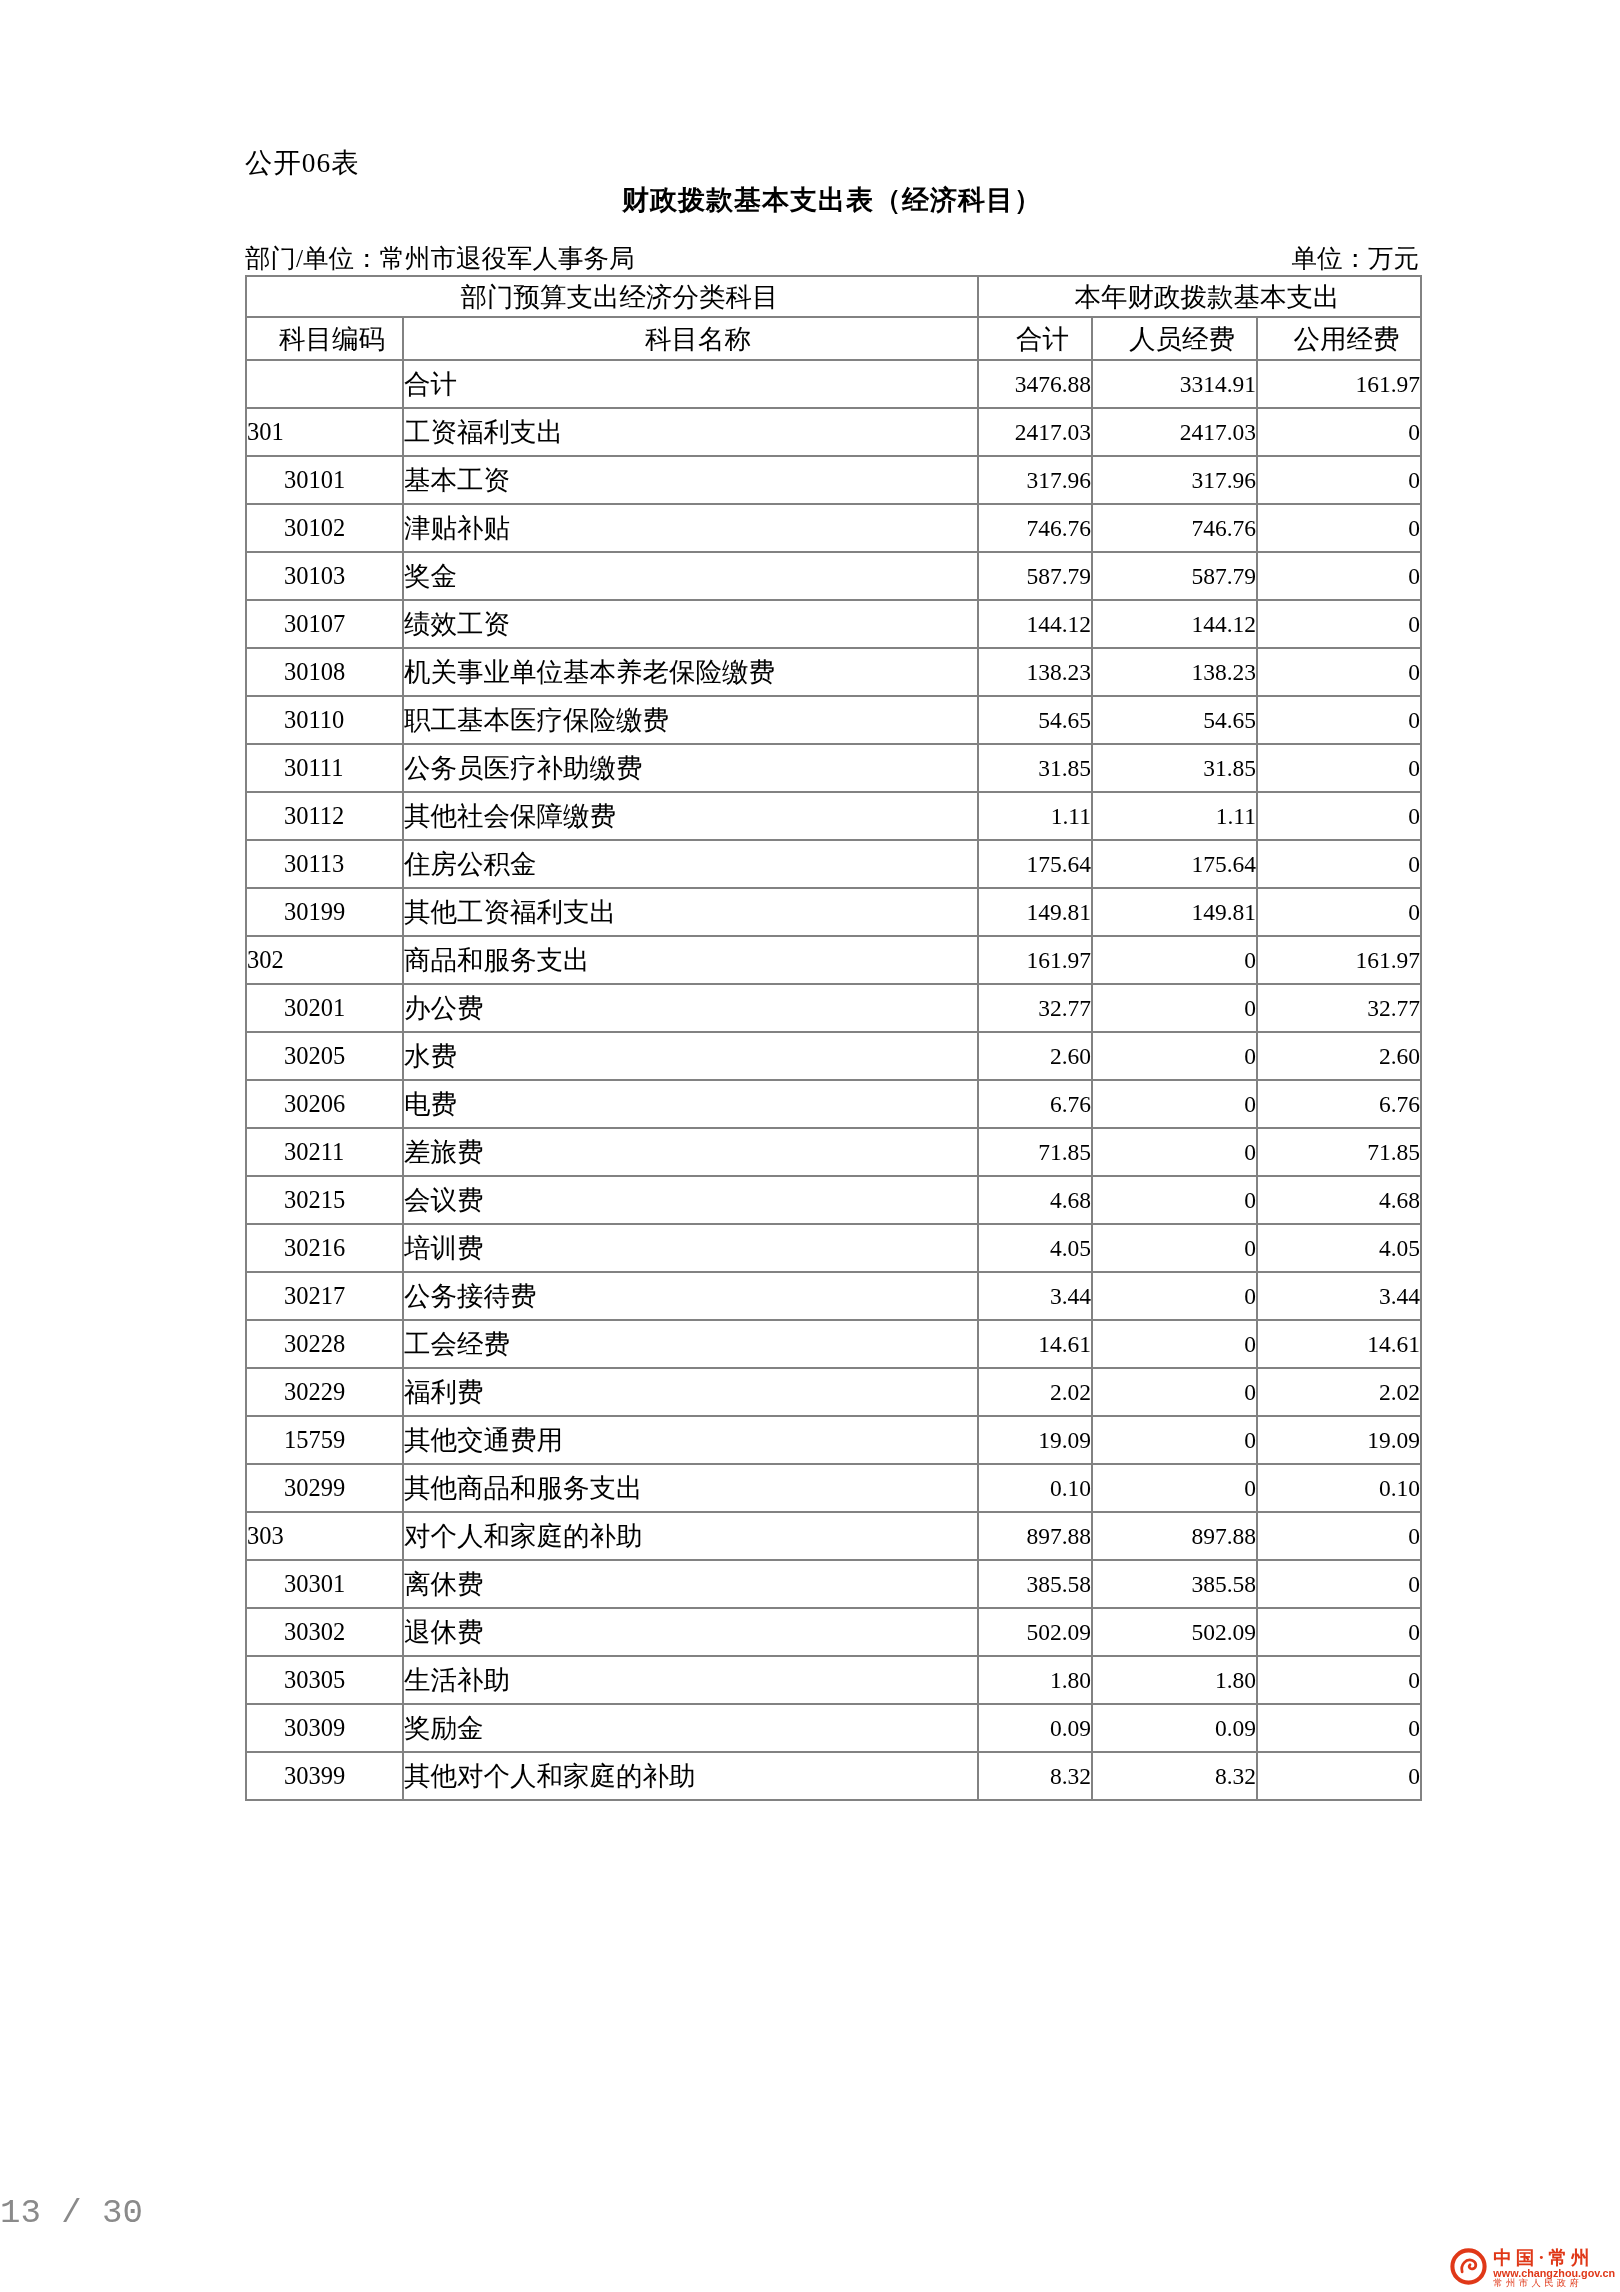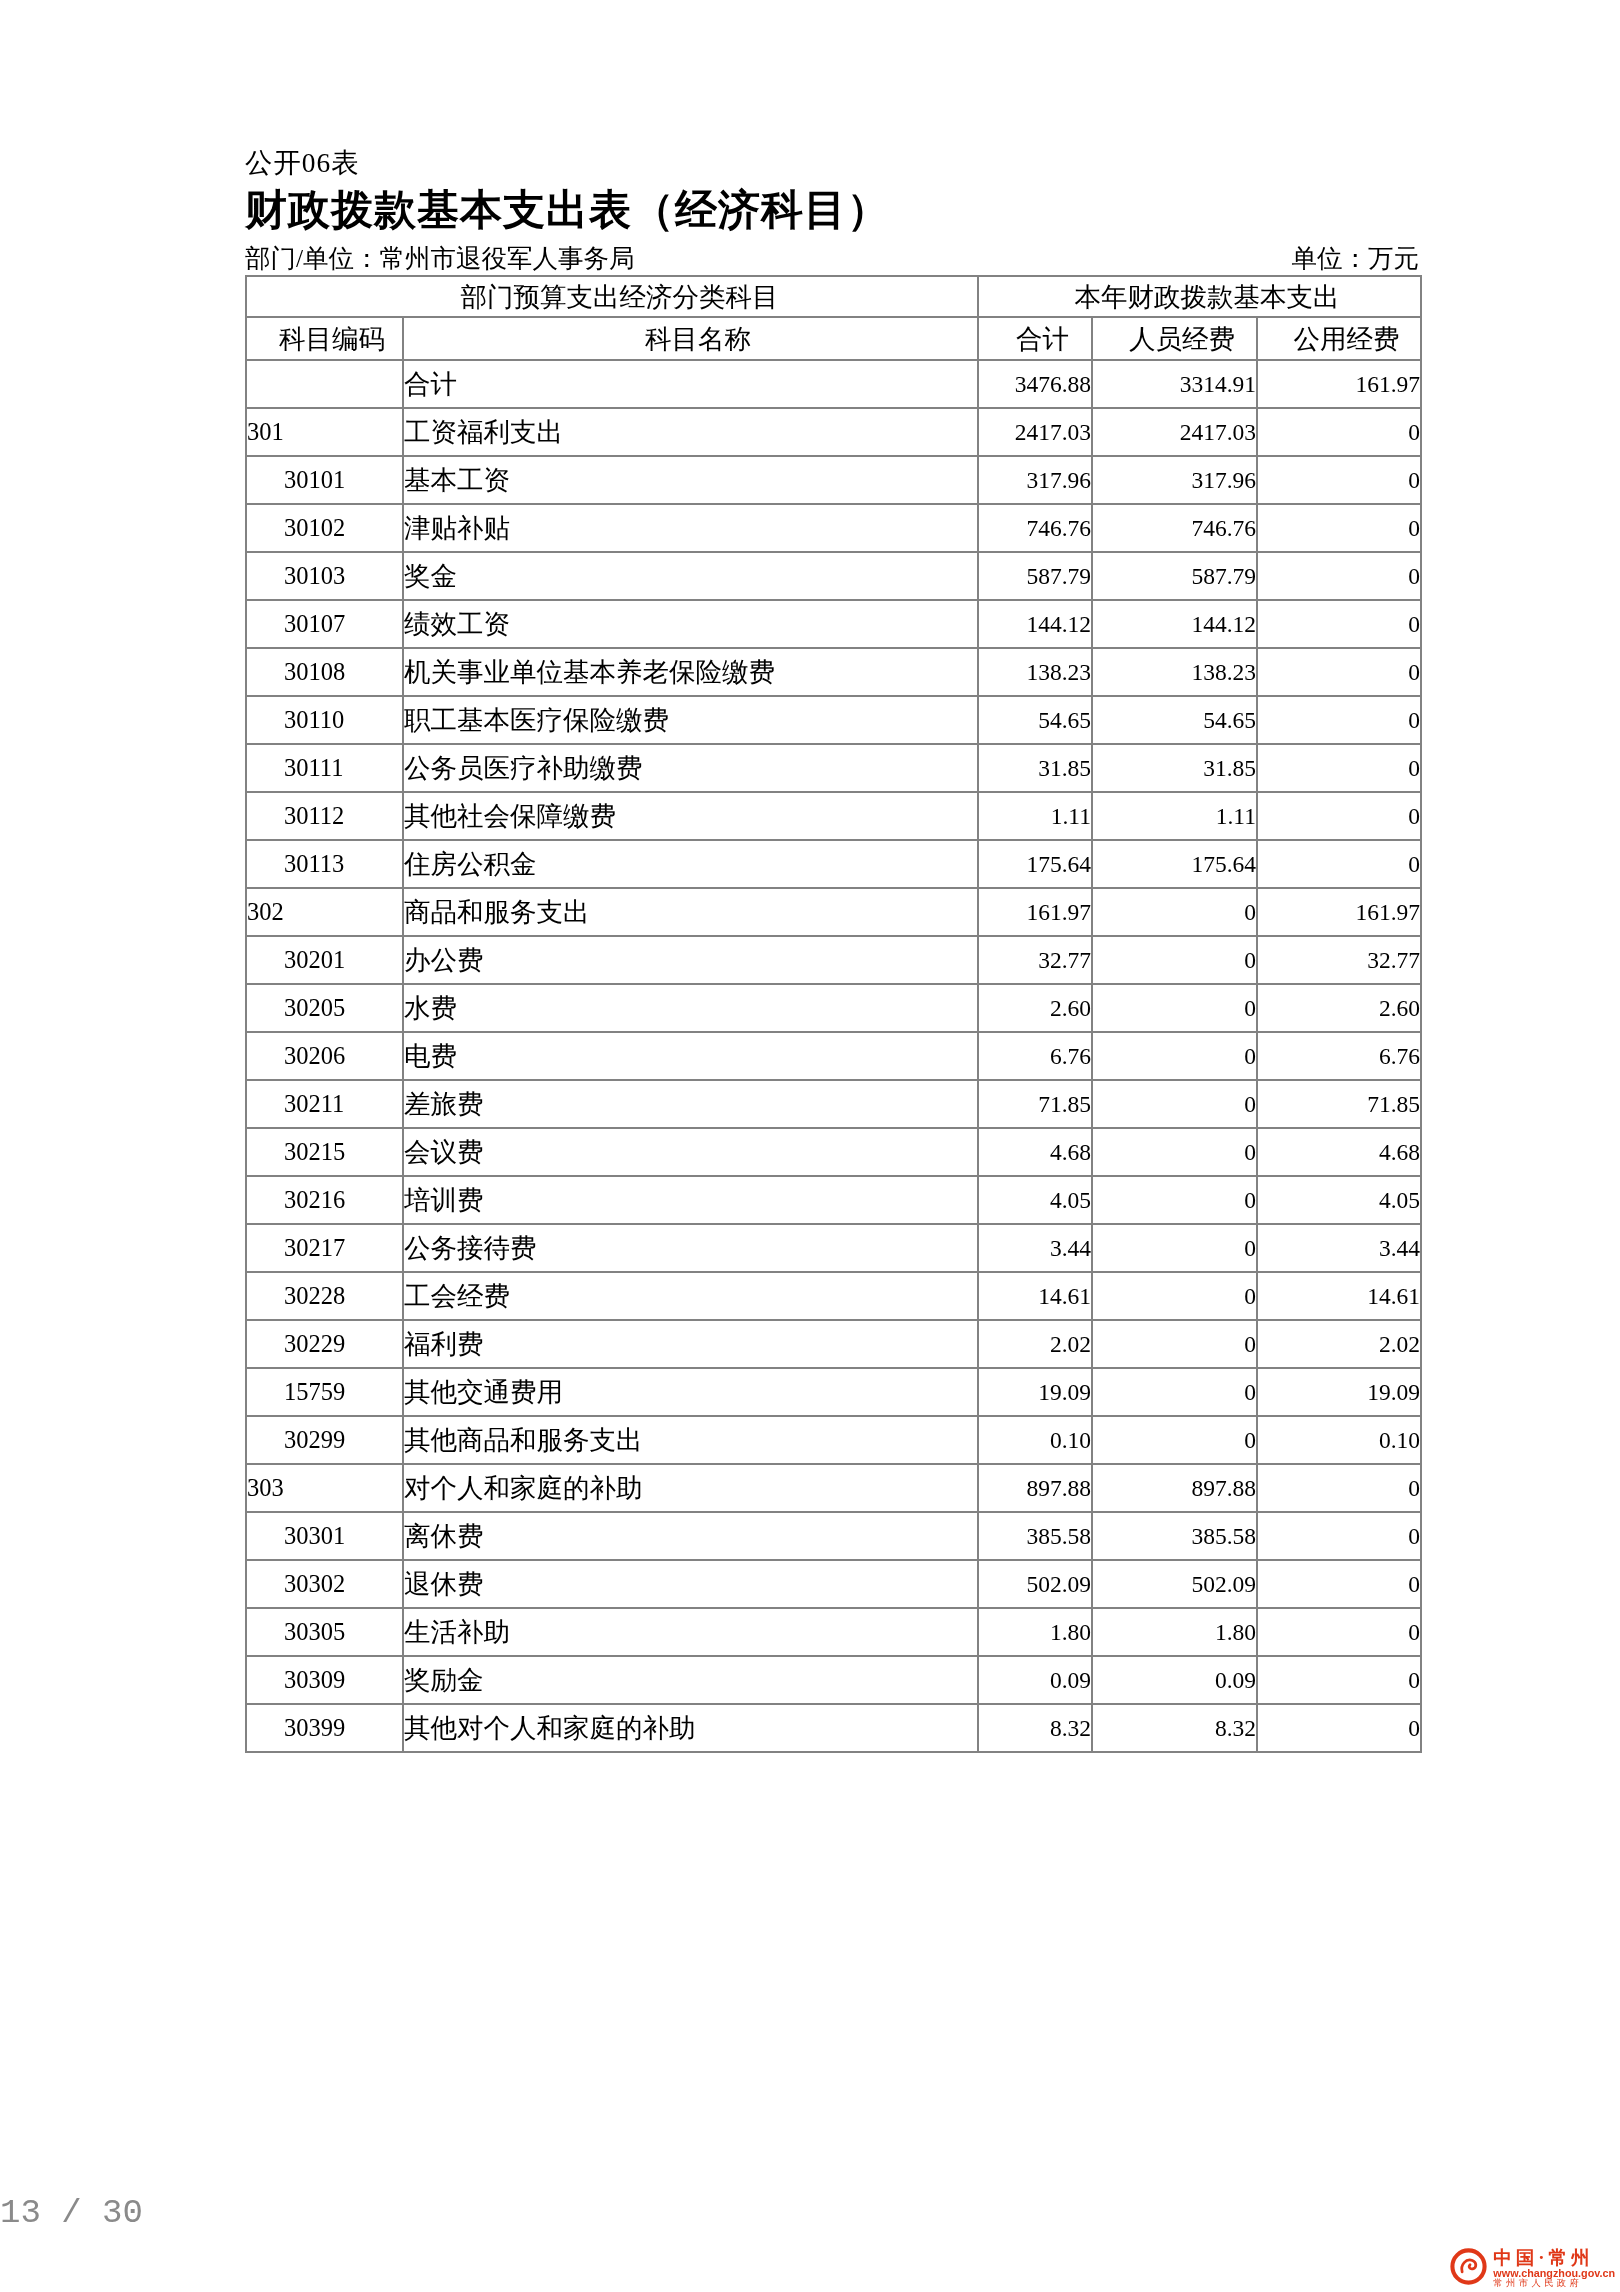--- a/index.html
+++ b/index.html
@@ -26,22 +26,22 @@
     top: 145px;
     font-size: 27.4px;
     letter-spacing: 1px;
   }
   .doc-title {
     position: absolute;
     left: 0;
     top: 182px;
     width: 100%;
     margin: 0;
-    text-align: left;
-    font-size: 42px;
+    text-align: center;
+    font-size: 27px;
     font-weight: bold;
     letter-spacing: 1px;
   }
   .subtitle-row {
     position: absolute;
     left: 0;
     top: 241px;
     width: 100%;
     display: flex;
     justify-content: space-between;
@@ -235,20 +235,27 @@
           <td class="cell-num">1.11</td>
           <td class="cell-num">0</td>
         </tr>
         <tr class="level-2">
           <td class="cell-code">30113</td>
           <td class="cell-name">住房公积金</td>
           <td class="cell-num">175.64</td>
           <td class="cell-num">175.64</td>
           <td class="cell-num">0</td>
         </tr>
+        <tr class="level-2">
+          <td class="cell-code">30199</td>
+          <td class="cell-name">其他工资福利支出</td>
+          <td class="cell-num">149.81</td>
+          <td class="cell-num">149.81</td>
+          <td class="cell-num">0</td>
+        </tr>
         <tr class="level-1">
           <td class="cell-code">302</td>
           <td class="cell-name">商品和服务支出</td>
           <td class="cell-num">161.97</td>
           <td class="cell-num">0</td>
           <td class="cell-num">161.97</td>
         </tr>
         <tr class="level-2">
           <td class="cell-code">30201</td>
           <td class="cell-name">办公费</td>

